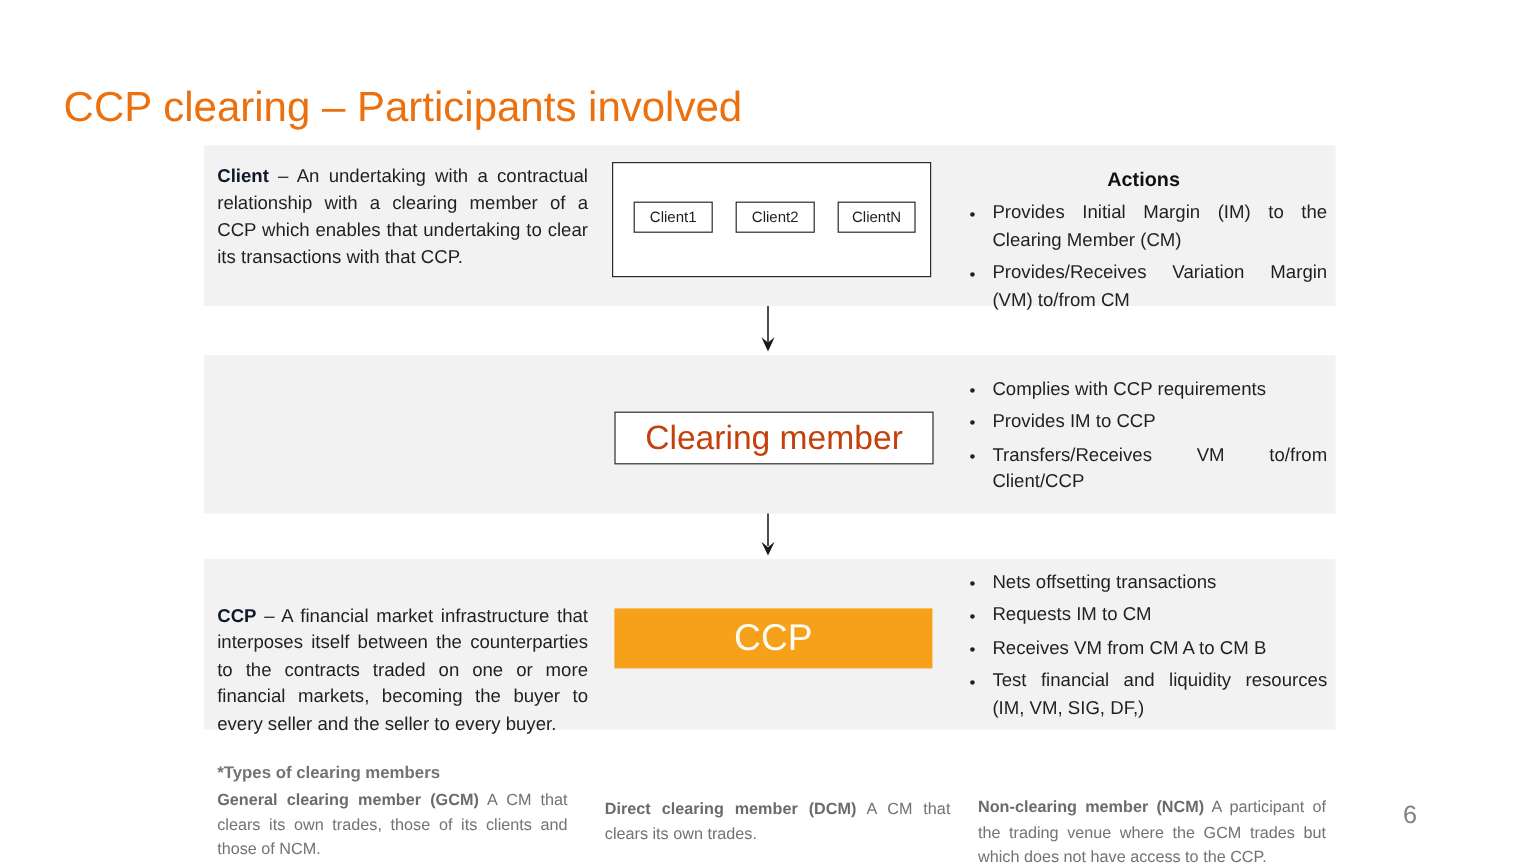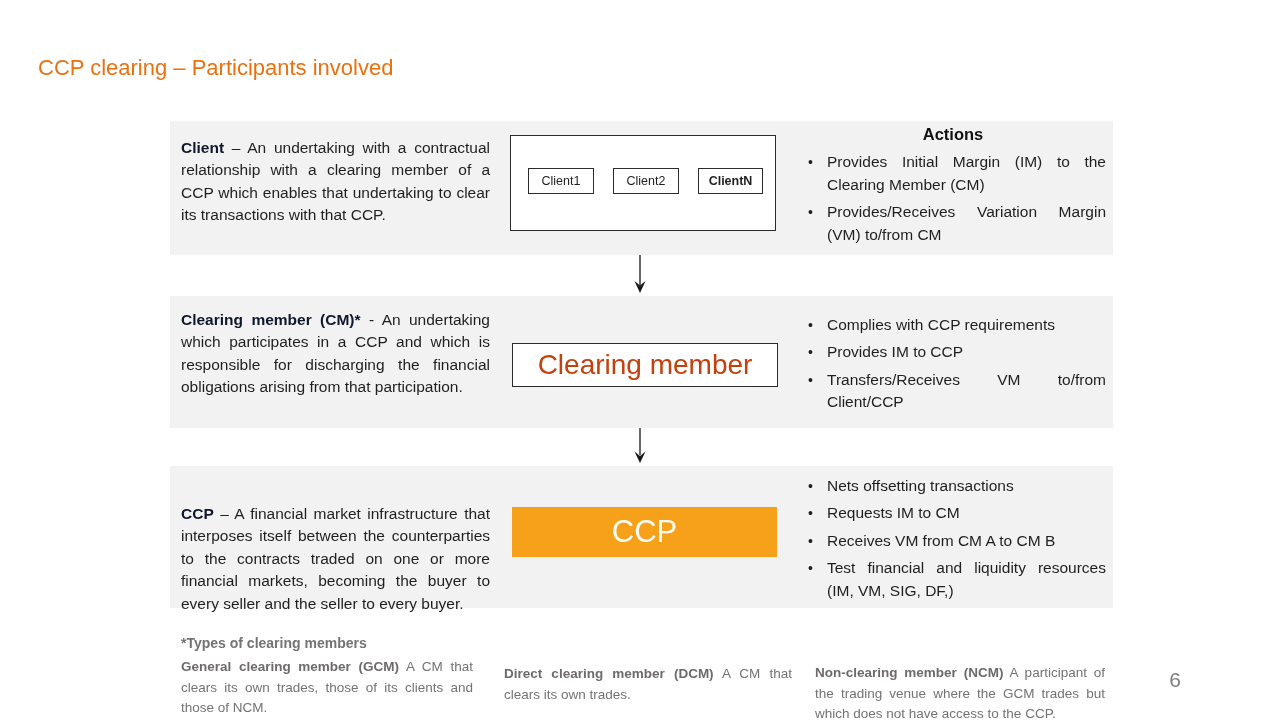--- a/index.html
+++ b/index.html
@@ -5,22 +5,22 @@
   html,body{margin:0;padding:0;background:#ffffff;}
   .slide{
     position:relative;
     width:1280px;height:720px;
     background:#ffffff;
     font-family:"Liberation Sans", sans-serif;
     color:#1a1a1a;
     overflow:hidden;
   }
   .title{
-    position:absolute;left:38px;top:55px;margin:0;
-    font-size:22px;font-weight:normal;
+    position:absolute;left:38px;top:55px;margin:15px;
+    font-size:35px;font-weight:normal;
     color:#EC700E;letter-spacing:0px;
   }
   .band{
     position:absolute;left:170px;width:943px;
     background:#F2F2F2;
   }
   .band1{top:121px;height:134px;}
   .band2{top:296px;height:132px;}
   .band3{top:466px;height:142px;}
   .def{
@@ -38,21 +38,21 @@
     background:#ffffff;border:1px solid #2b2b2b;box-sizing:border-box;
   }
   .client-box{
     position:absolute;top:32px;height:26px;width:66px;
     border:1px solid #2b2b2b;box-sizing:border-box;background:#ffffff;
     display:flex;align-items:center;justify-content:center;
     font-size:12.5px;color:#1f1f1f;
   }
   .client1{left:17px;text-align:center;}
   .client2{left:102px;}
-  .clientN{left:187px;width:65px;font-weight:bold;}
+  .clientN{left:187px;width:65px;}
   .cm-box{
     position:absolute;left:342px;top:47px;width:266px;height:44px;
     background:#ffffff;border:1px solid #2b2b2b;box-sizing:border-box;
     display:flex;align-items:center;justify-content:center;
     font-size:28px;color:#c2410c;
   }
   .ccp-box{
     position:absolute;left:342px;top:41px;width:265px;height:50px;
     background:#F7A11A;border:none;
     display:flex;align-items:center;justify-content:center;
@@ -61,21 +61,21 @@
   
   .actions{
     position:absolute;left:630px;width:306px;
     font-size:15.5px;line-height:22.4px;color:#1f1f1f;
   }
   .band1 .actions{top:2px;}
   .band2 .actions{top:18px;}
   .band3 .actions{top:9px;}
   .actions-header{
     font-weight:bold;font-size:16.5px;text-align:center;
-    margin:0 0 6px 0;color:#111111;
+    margin:16px 0 6px 0;color:#111111;
   }
   .bullet{display:flex;margin:0 0 5px 0;}
   .bullet .dot{flex:none;width:27px;padding-left:8px;box-sizing:border-box;font-size:14px;}
   .bullet .btxt{flex:1;text-align:justify;}
   
   .arrow{position:absolute;width:20px;}
   .arrow1{left:630px;top:254px;height:40px;}
   .arrow2{left:630px;top:427px;height:37px;}
   
   .fn-heading{
@@ -130,21 +130,20 @@
       </div>
     </div>
   </section>
 
   <svg class="arrow arrow1" viewBox="0 0 20 40">
     <line x1="10" y1="1" x2="10" y2="31" stroke="#1a1a1a" stroke-width="1.3"></line>
     <path d="M10 39 L4.5 27 L10 31.5 L15.5 27 Z" fill="#1a1a1a"></path>
   </svg>
 
   <section class="band band2">
-    <p class="def"><span class="term">Clearing member (CM)*</span> <span>- An undertaking which participates in a CCP and which is responsible for discharging the financial obligations arising from that participation.</span></p>
 
     <div class="cm-box">
         <span>Clearing member</span>
       </div>
 
     <div class="actions">
       <div class="bullet">
         <span class="dot">•</span>
         <span class="btxt">Complies with CCP requirements</span>
       </div>

